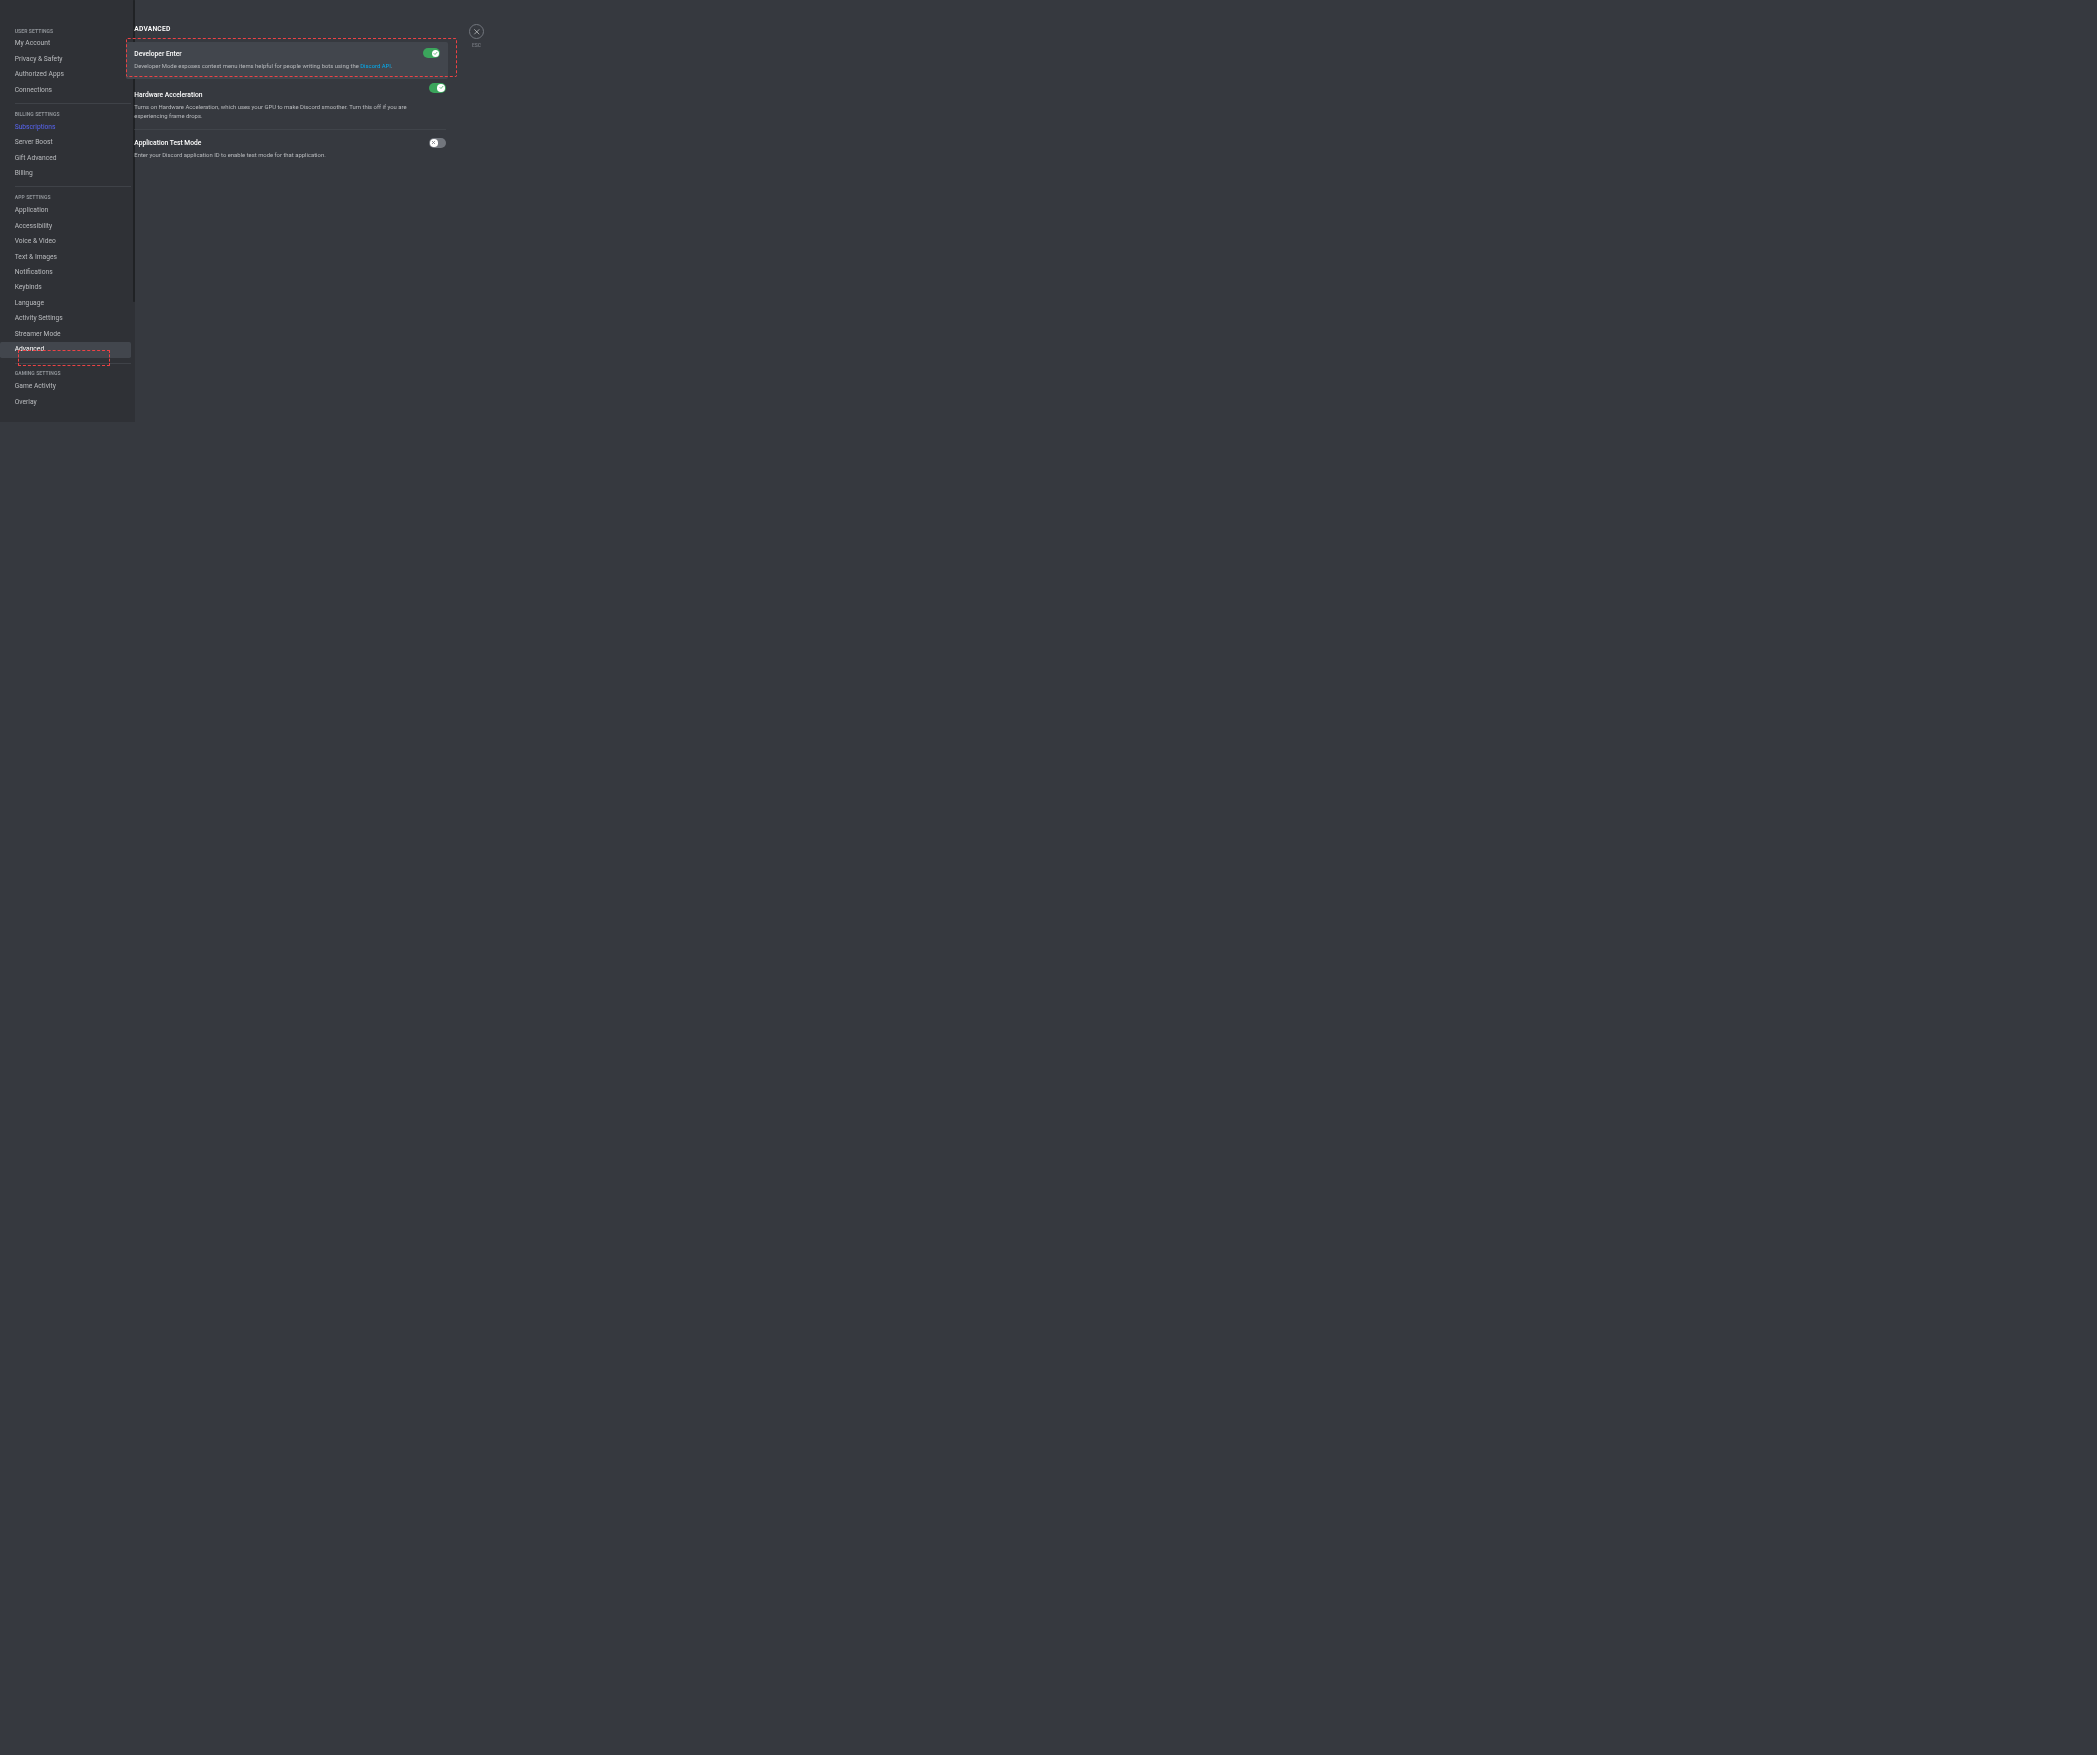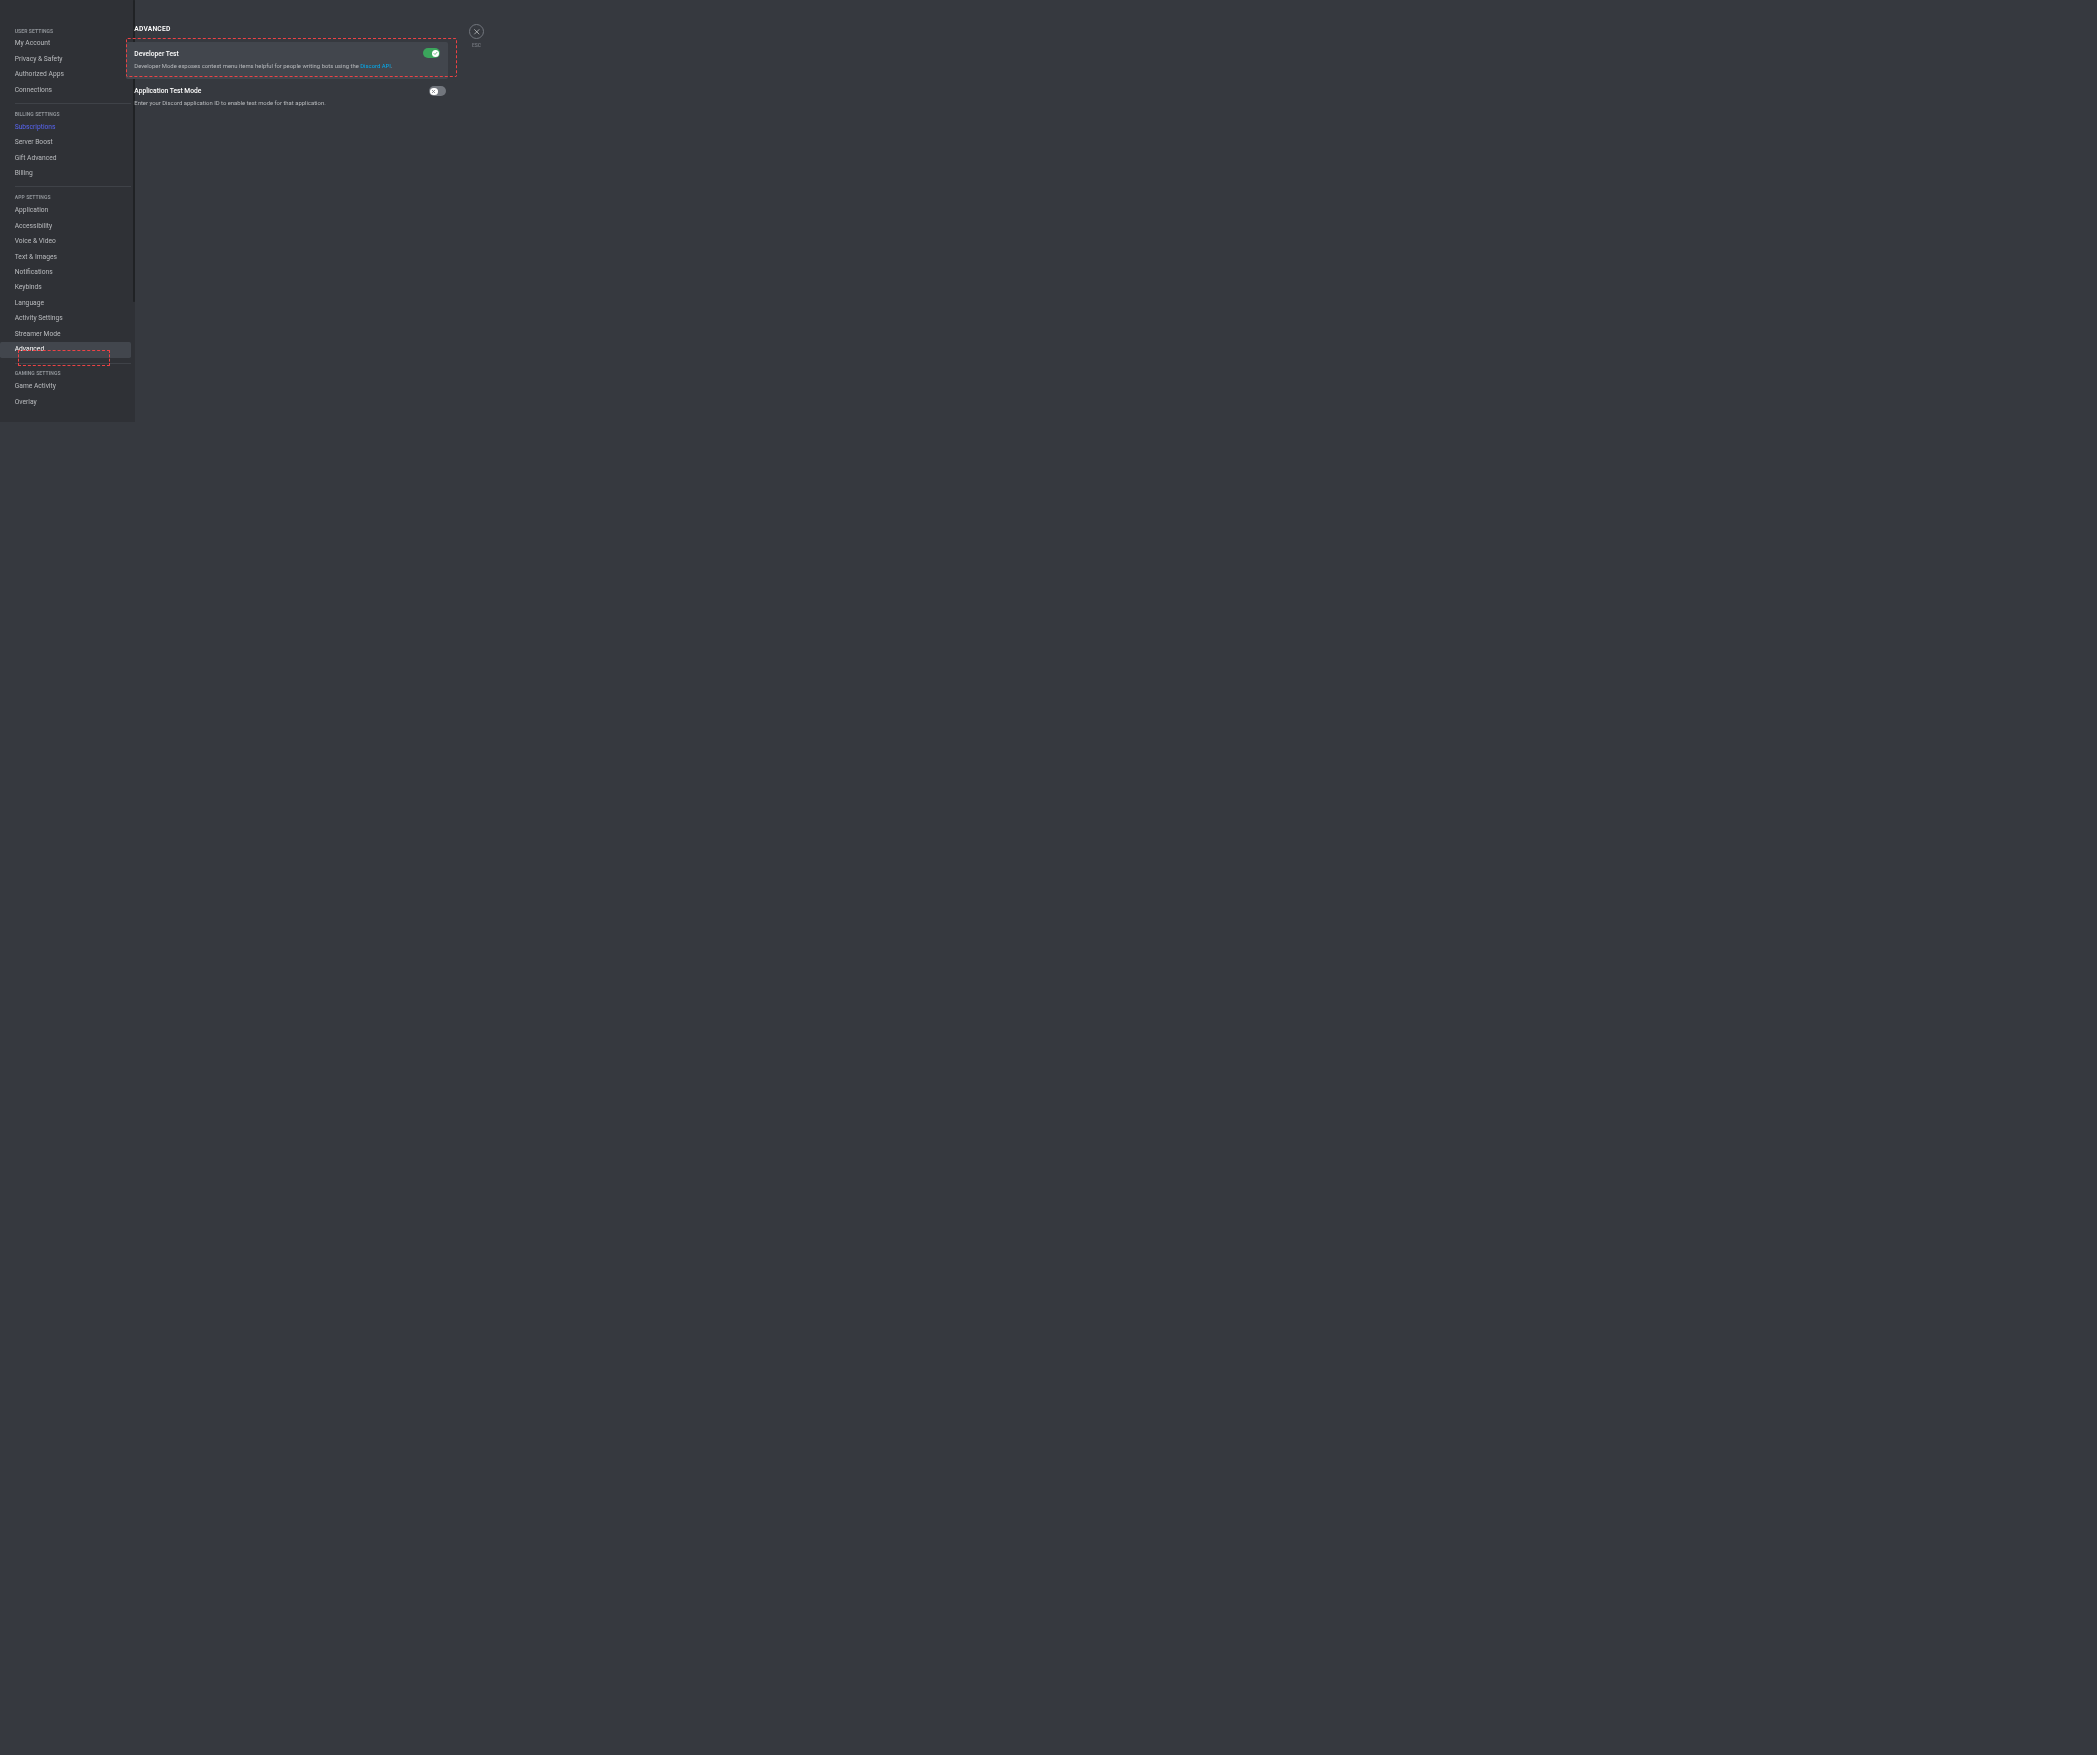--- a/index.html
+++ b/index.html
@@ -254,33 +254,44 @@
 </div>
 
 <div class="highlight-advanced"></div>
 
 <div class="content">
   <div class="page-title">ADVANCED</div>
 
   <div class="settings-list">
 
     <div class="setting-box highlighted">
-      <div class="setting-title">Developer Test</div>
+      <div class="setting-title">Developer Enter</div>
       <div class="setting-desc">
         <span>Developer Mode exposes context menu items helpful for people writing bots using the </span><a href="#">Discord API</a><span>.</span>
       </div>
       <div class="toggle on highlighted-right">
         <div class="knob">
           <svg viewBox="0 0 20 20">
               <path fill="none" stroke="#3ba55c" stroke-width="3" stroke-linecap="round" stroke-linejoin="round" d="M4 10 L8 14 L16 5"></path>
             </svg>
         </div>
       </div>
     </div>
 
+    <div class="setting-box blurred" style="margin-top:4.2px">
+      <div class="setting-title">Hardware Acceleration</div>
+      <div class="setting-desc">Turns on Hardware Acceleration, which uses your GPU to make Discord smoother. Turn this off if you are experiencing frame drops.</div>
+      <div class="toggle on blurred-tog" style="right:0; top:0">
+        <div class="knob">
+          <svg viewBox="0 0 20 20">
+              <path fill="none" stroke="#3ba55c" stroke-width="3" stroke-linecap="round" stroke-linejoin="round" d="M4 10 L8 14 L16 5"></path>
+            </svg>
+        </div>
+      </div>
+    </div>
 
     <div class="setting-box blurred" style="border-bottom:none">
       <div class="setting-title">Application Test Mode</div>
       <div class="setting-desc">Enter your Discord application ID to enable test mode for that application.</div>
       <div class="toggle off blurred-tog" style="right:0; top:7.6px">
         <div class="knob">
           <svg viewBox="0 0 20 20">
               <path fill="none" stroke="#72767d" stroke-width="3" stroke-linecap="round" d="M5 5 L15 15 M15 5 L5 15"></path>
             </svg>
         </div>

